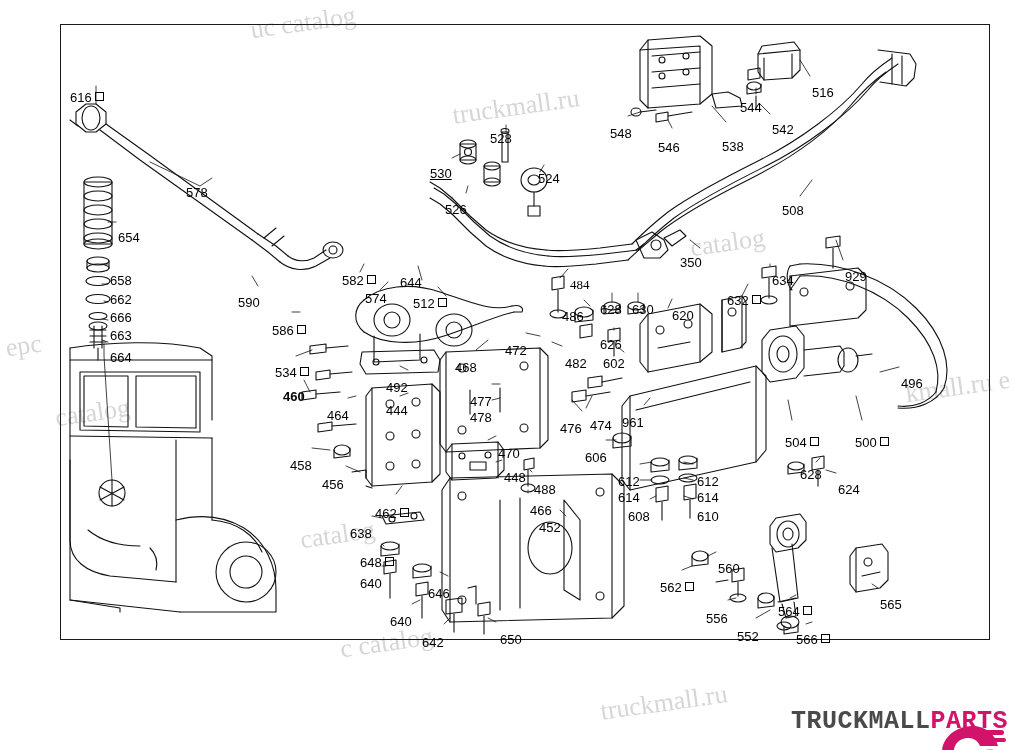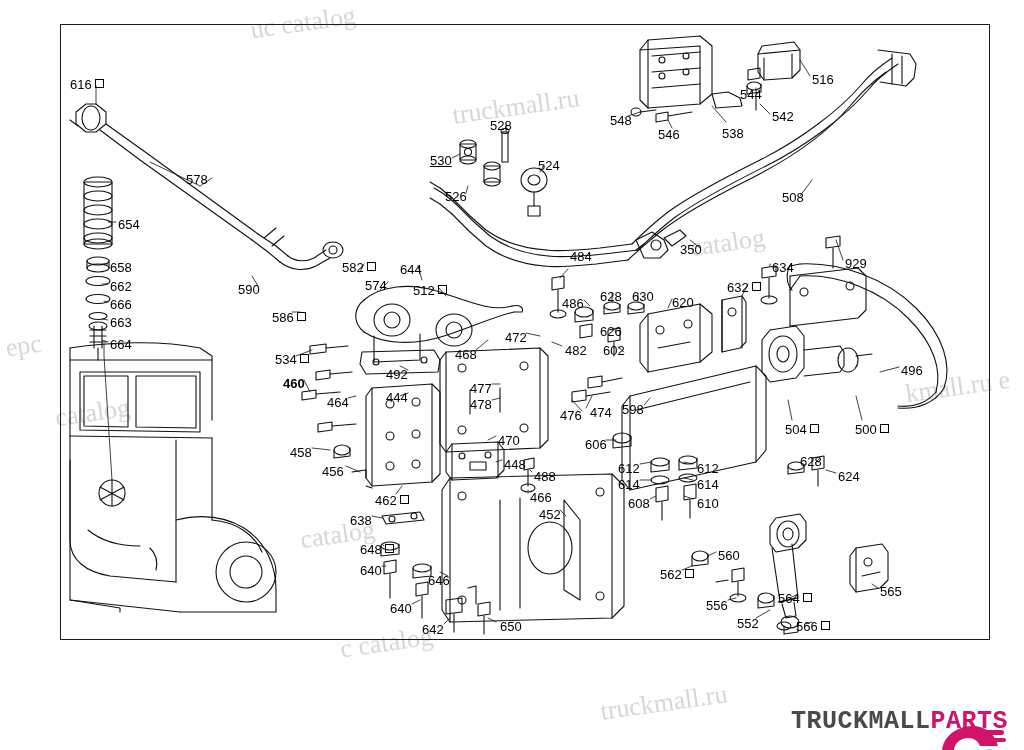--- a/index.html
+++ b/index.html
@@ -52,20 +52,21 @@
     width: 1024px;
     height: 750px;
     z-index: 3;
   }
 
   
   #labels {
     position: absolute;
     inset: 0;
     z-index: 4;
+    margin-top: 13px;
   }
   .lbl {
     position: absolute;
     font-family: "Liberation Sans", sans-serif;
     font-size: 13px;
     line-height: 13px;
     color: #000;
     white-space: nowrap;
   }
   .lbl .sq {
@@ -548,33 +549,33 @@
     <div class="lbl" style="left: 498px; top: 434px;"><span>470</span></div>
     <div class="lbl" style="left: 470px; top: 398px;"><span>478</span></div>
     <div class="lbl" style="left: 470px; top: 382px;"><span>477</span></div>
     <div class="lbl" style="left: 386px; top: 391px;"><span>444</span></div>
     <div class="lbl" style="left: 386px; top: 368px;"><span>492</span></div>
     <div class="lbl" style="left: 455px; top: 348px;"><span>468</span></div>
     <div class="lbl" style="left: 505px; top: 331px;"><span>472</span></div>
     <div class="lbl" style="left: 565px; top: 344px;"><span>482</span></div>
     <div class="lbl" style="left: 560px; top: 409px;"><span>476</span></div>
     <div class="lbl" style="left: 590px; top: 406px;"><span>474</span></div>
-    <div class="lbl" style="left: 622px; top: 403px;"><span>598</span></div>
+    <div class="lbl" style="left: 622px; top: 403px;"><span>961</span></div>
     <div class="lbl" style="left: 585px; top: 438px;"><span>606</span></div>
     <div class="lbl" style="left: 618px; top: 462px;"><span>612</span></div>
     <div class="lbl" style="left: 697px; top: 462px;"><span>612</span></div>
     <div class="lbl" style="left: 618px; top: 478px;"><span>614</span></div>
     <div class="lbl" style="left: 697px; top: 478px;"><span>614</span></div>
     <div class="lbl" style="left: 628px; top: 497px;"><span>608</span></div>
     <div class="lbl" style="left: 697px; top: 497px;"><span>610</span></div>
     <div class="lbl" style="left: 342px; top: 261px;"><span>582</span><span class="sq"></span></div>
     <div class="lbl" style="left: 365px; top: 279px;"><span>574</span></div>
     <div class="lbl" style="left: 400px; top: 263px;"><span>644</span></div>
     <div class="lbl" style="left: 413px; top: 284px;"><span>512</span><span class="sq"></span></div>
-    <div class="lbl" style="left: 570px; top: 250px;"><span>484</span></div>
+    <div class="lbl" style="left: 570px; top: 265px; font-family: Liberation Serif, serif;"><span>484</span></div>
     <div class="lbl" style="left: 562px; top: 297px; text-align: center;"><span>486</span></div>
     <div class="lbl" style="left: 600px; top: 290px;"><span>628</span></div>
     <div class="lbl" style="left: 632px; top: 290px;"><span>630</span></div>
     <div class="lbl" style="left: 600px; top: 325px;"><span>626</span></div>
     <div class="lbl" style="left: 603px; top: 344px;"><span>602</span></div>
     <div class="lbl" style="left: 672px; top: 296px;"><span>620</span></div>
     <div class="lbl" style="left: 727px; top: 281px;"><span>632</span><span class="sq"></span></div>
     <div class="lbl" style="left: 772px; top: 261px;"><span>634</span></div>
     <div class="lbl" style="left: 845px; top: 257px;"><span>929</span></div>
     <div class="lbl" style="left: 901px; top: 364px;"><span>496</span></div>

